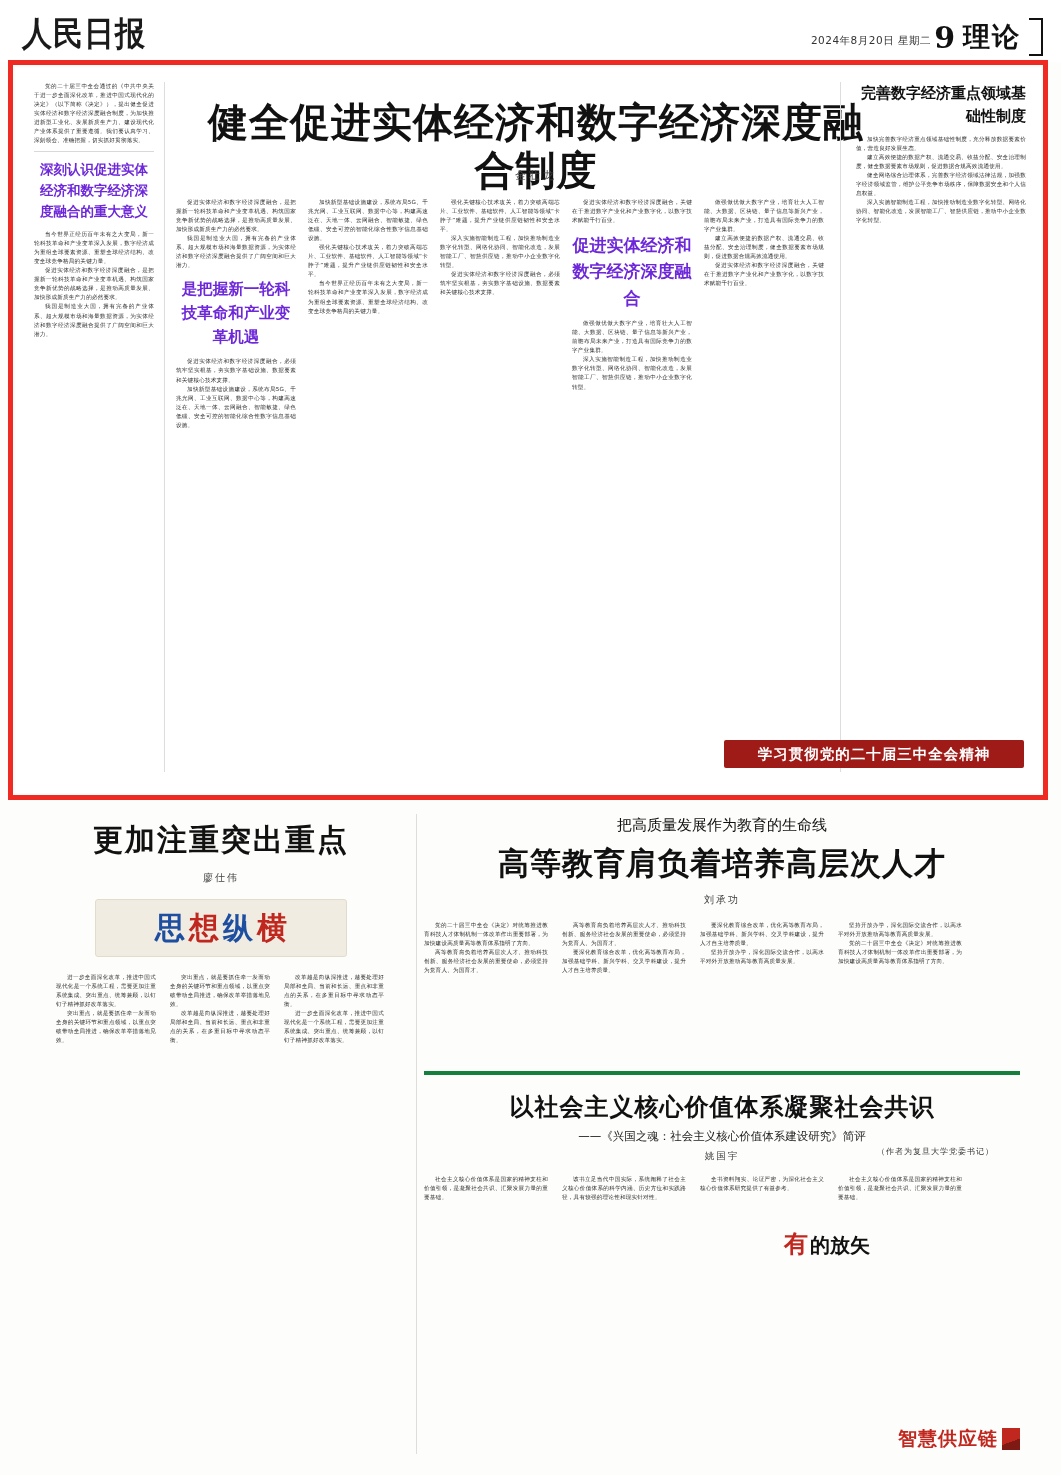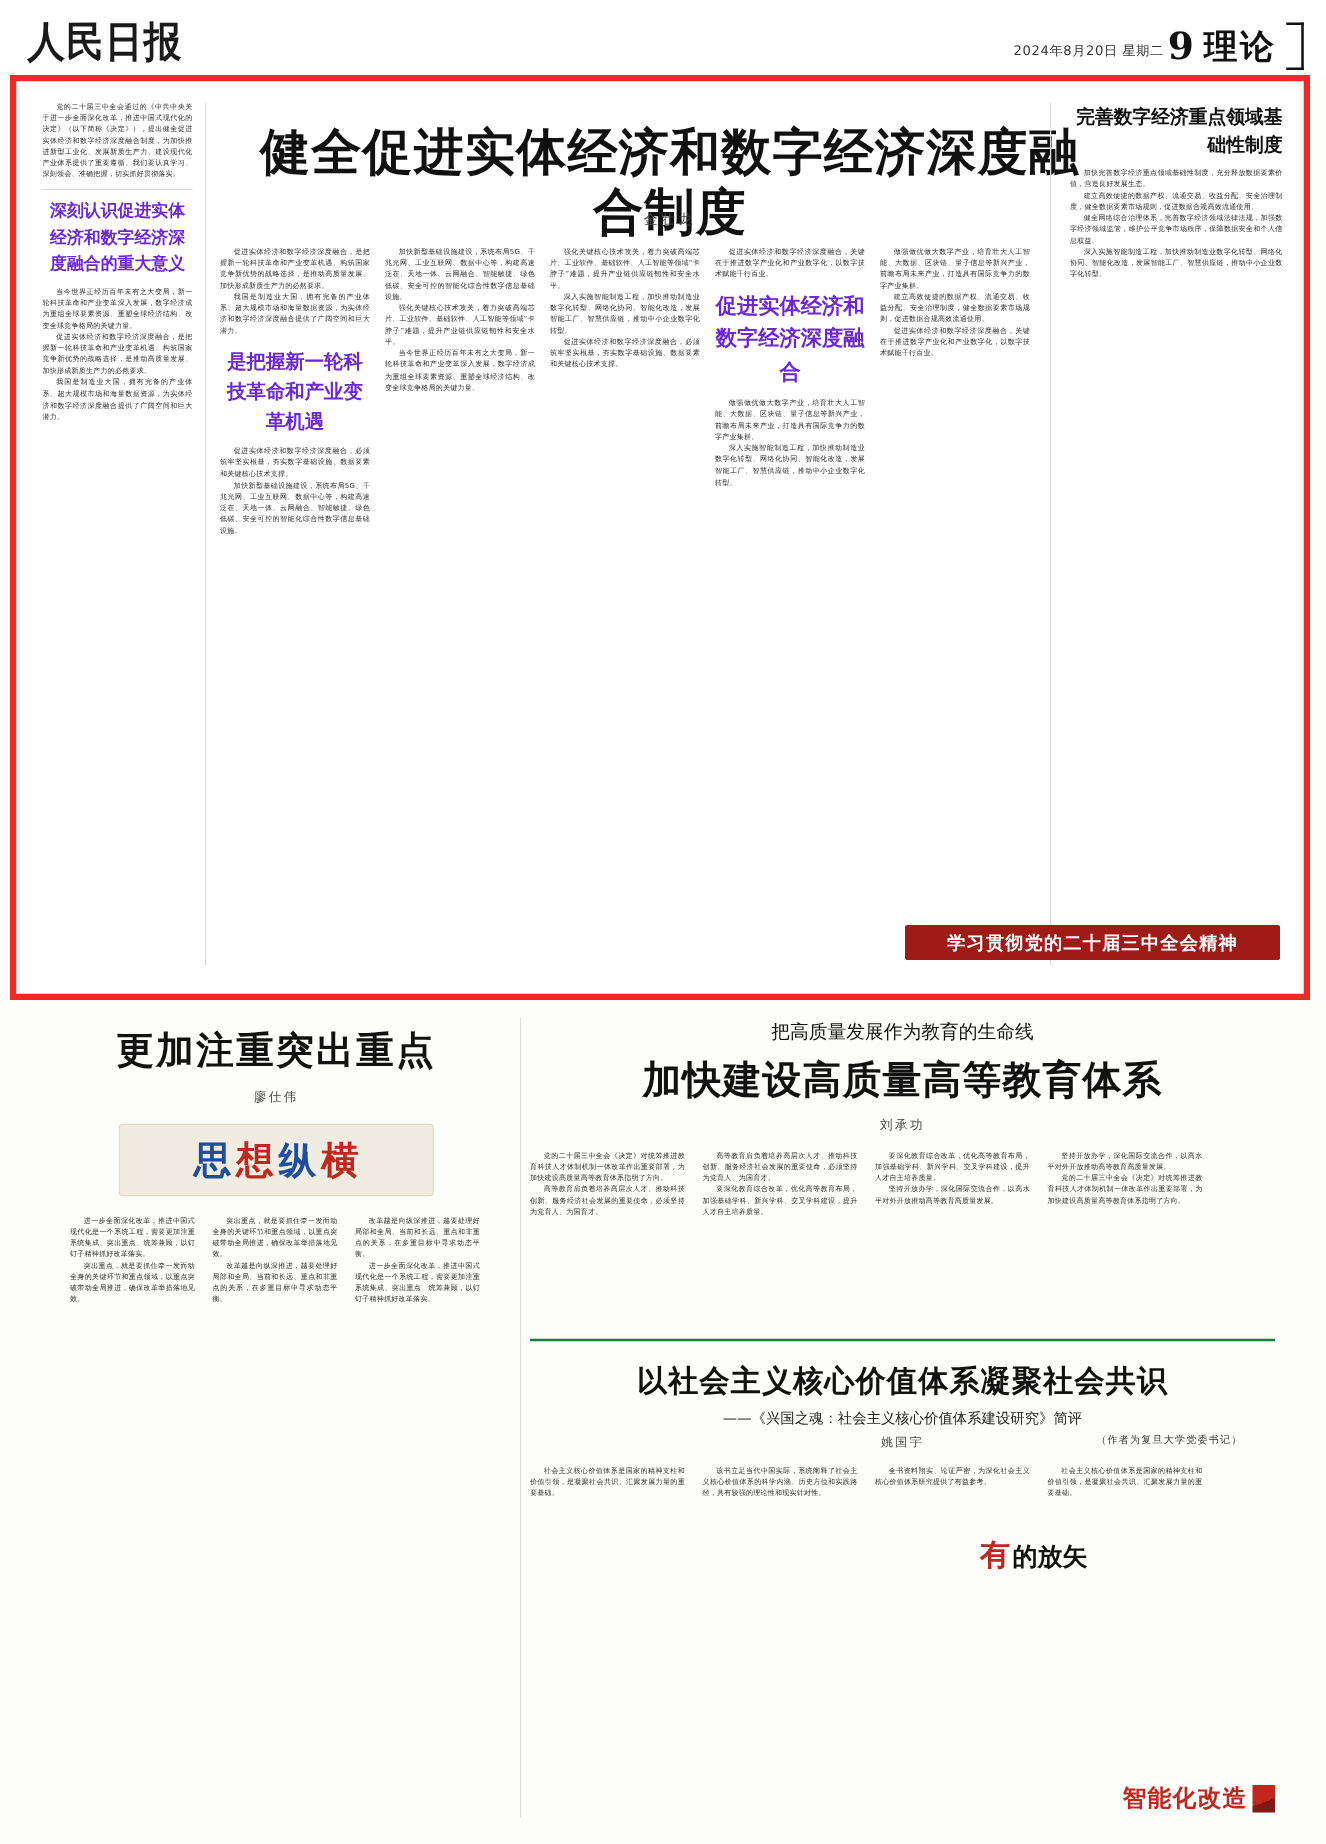--- a/index.html
+++ b/index.html
@@ -189,21 +189,21 @@
           <div class="tx ind">改革越是向纵深推进，越要处理好局部和全局、当前和长远、重点和非重点的关系，在多重目标中寻求动态平衡。</div>
           <div class="tx ind">进一步全面深化改革，推进中国式现代化是一个系统工程，需要更加注重系统集成、突出重点、统筹兼顾，以钉钉子精神抓好改革落实。</div>
         </div>
       </div>
     </div>
 
     <div class="vsep" style="left:400px;top:8px;height:640px;"></div>
 
     <div class="bh-right">
       <div class="kicker">把高质量发展作为教育的生命线</div>
-      <div class="bh-title2">加快建设高质量高等教育体系</div>
+      <div class="bh-title2">高等教育肩负着培养高层次人才</div>
       <div class="bh-byline2">刘承功</div>
 
       <div style="display:flex;gap:14px;margin-top:14px;">
         <div style="width:124px;">
           <div class="tx ind">党的二十届三中全会《决定》对统筹推进教育科技人才体制机制一体改革作出重要部署，为加快建设高质量高等教育体系指明了方向。</div>
           <div class="tx ind">高等教育肩负着培养高层次人才、推动科技创新、服务经济社会发展的重要使命，必须坚持为党育人、为国育才。</div>
         </div>
         <div style="width:124px;">
           <div class="tx ind">高等教育肩负着培养高层次人才、推动科技创新、服务经济社会发展的重要使命，必须坚持为党育人、为国育才。</div>
           <div class="tx ind">要深化教育综合改革，优化高等教育布局，加强基础学科、新兴学科、交叉学科建设，提升人才自主培养质量。</div>
@@ -218,21 +218,21 @@
         </div>
       </div>
 
       <div class="sig">（作者为复旦大学党委书记）</div>
 
       <div class="stampA">
         <span class="y">有</span>
         <span class="b">的放矢</span>
       </div>
 
-      <div style="margin-top:96px;border-top:2px solid #15803d;padding-top:16px;">
+      <div style="margin-top:96px;border-top:4px solid #15803d;padding-top:16px;">
         <div class="book-title">以社会主义核心价值体系凝聚社会共识</div>
         <div class="book-sub">——《兴国之魂：社会主义核心价值体系建设研究》简评</div>
         <div class="book-by">姚国宇</div>
         <div style="display:flex;gap:14px;margin-top:12px;">
           <div style="width:124px;">
             <div class="tx ind">社会主义核心价值体系是国家的精神支柱和价值引领，是凝聚社会共识、汇聚发展力量的重要基础。</div>
           </div>
           <div style="width:124px;">
             <div class="tx ind">该书立足当代中国实际，系统阐释了社会主义核心价值体系的科学内涵、历史方位和实践路径，具有较强的理论性和现实针对性。</div>
           </div>
@@ -240,18 +240,18 @@
             <div class="tx ind">全书资料翔实、论证严密，为深化社会主义核心价值体系研究提供了有益参考。</div>
           </div>
           <div style="width:124px;">
             <div class="tx ind">社会主义核心价值体系是国家的精神支柱和价值引领，是凝聚社会共识、汇聚发展力量的重要基础。</div>
           </div>
         </div>
       </div>
     </div>
 
     <div class="stampB">
-      <span class="t">智能化改造</span>
+      <span class="t">智慧供应链</span>
       <span class="mark"></span>
     </div>
   </div>
 
 </div>
 
 </body></html>

